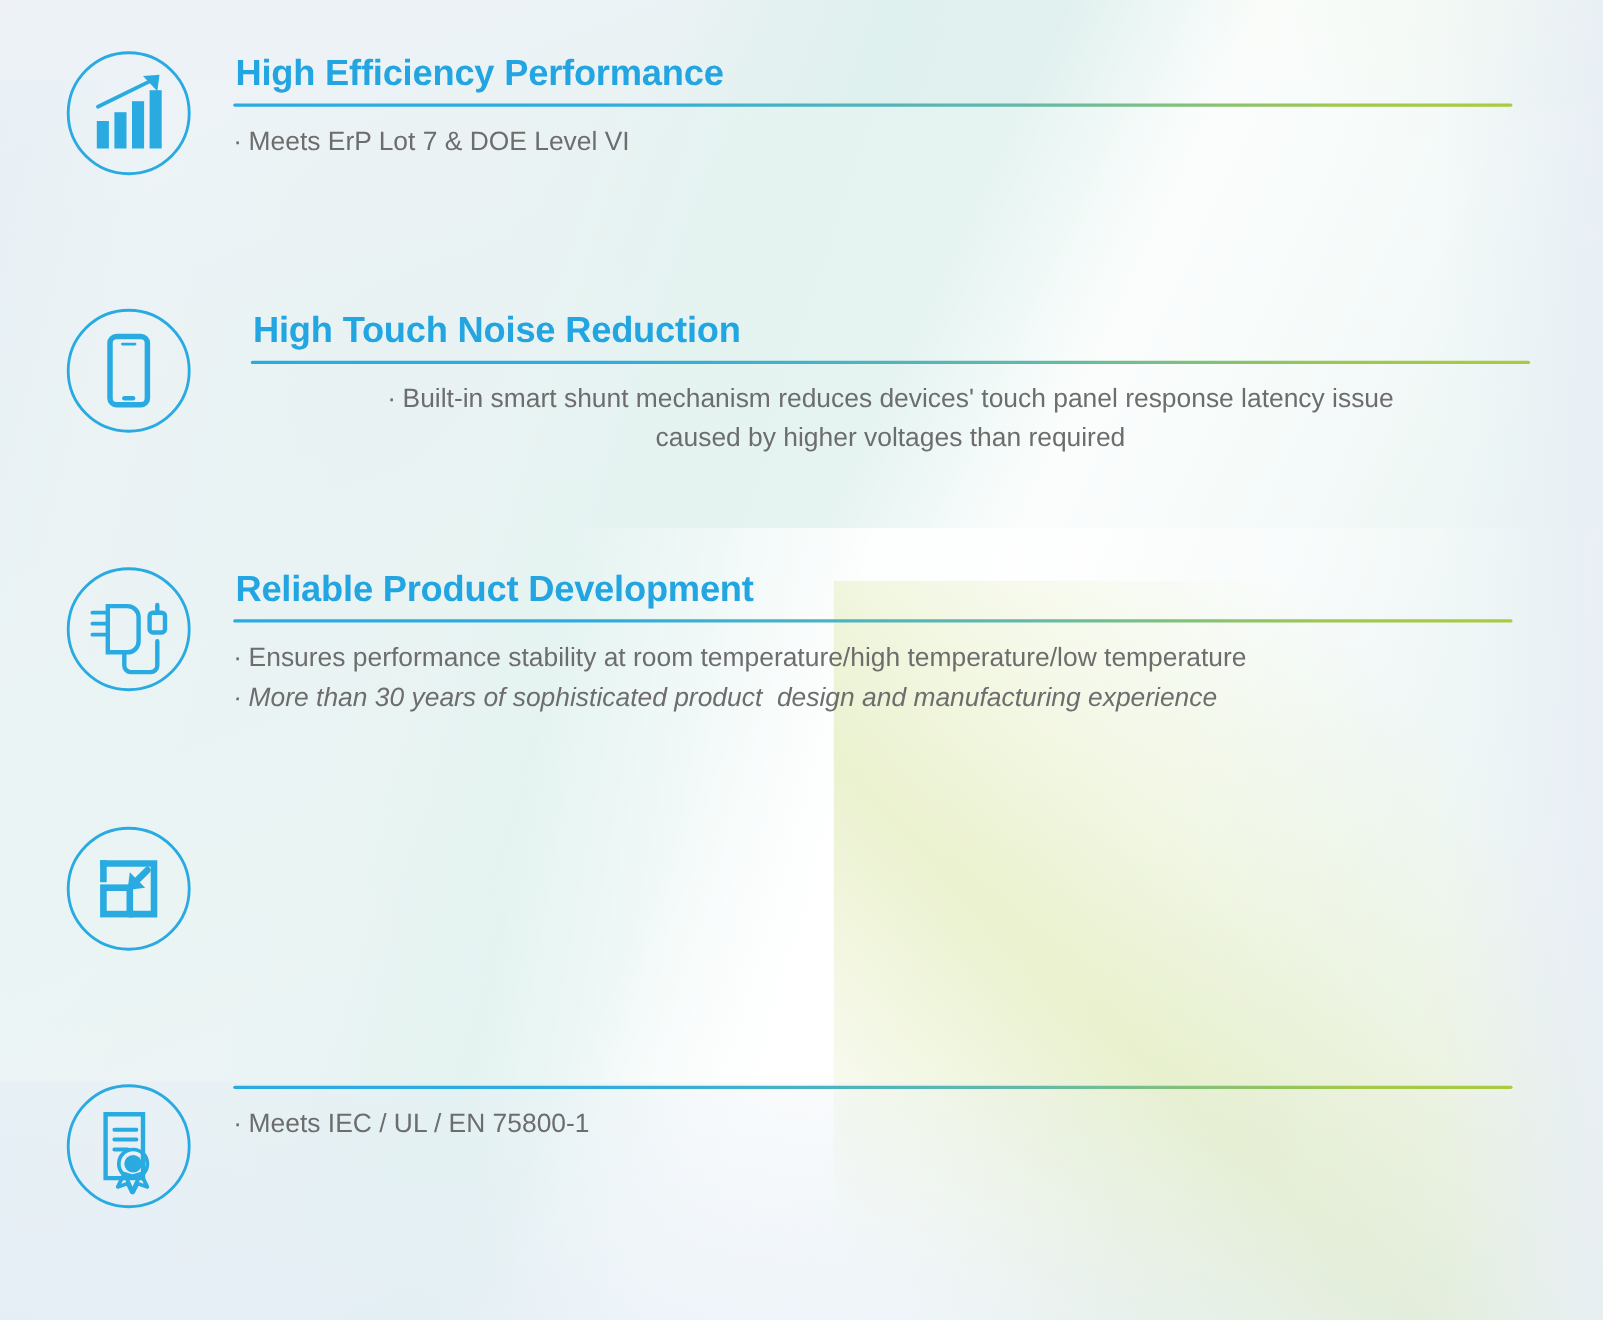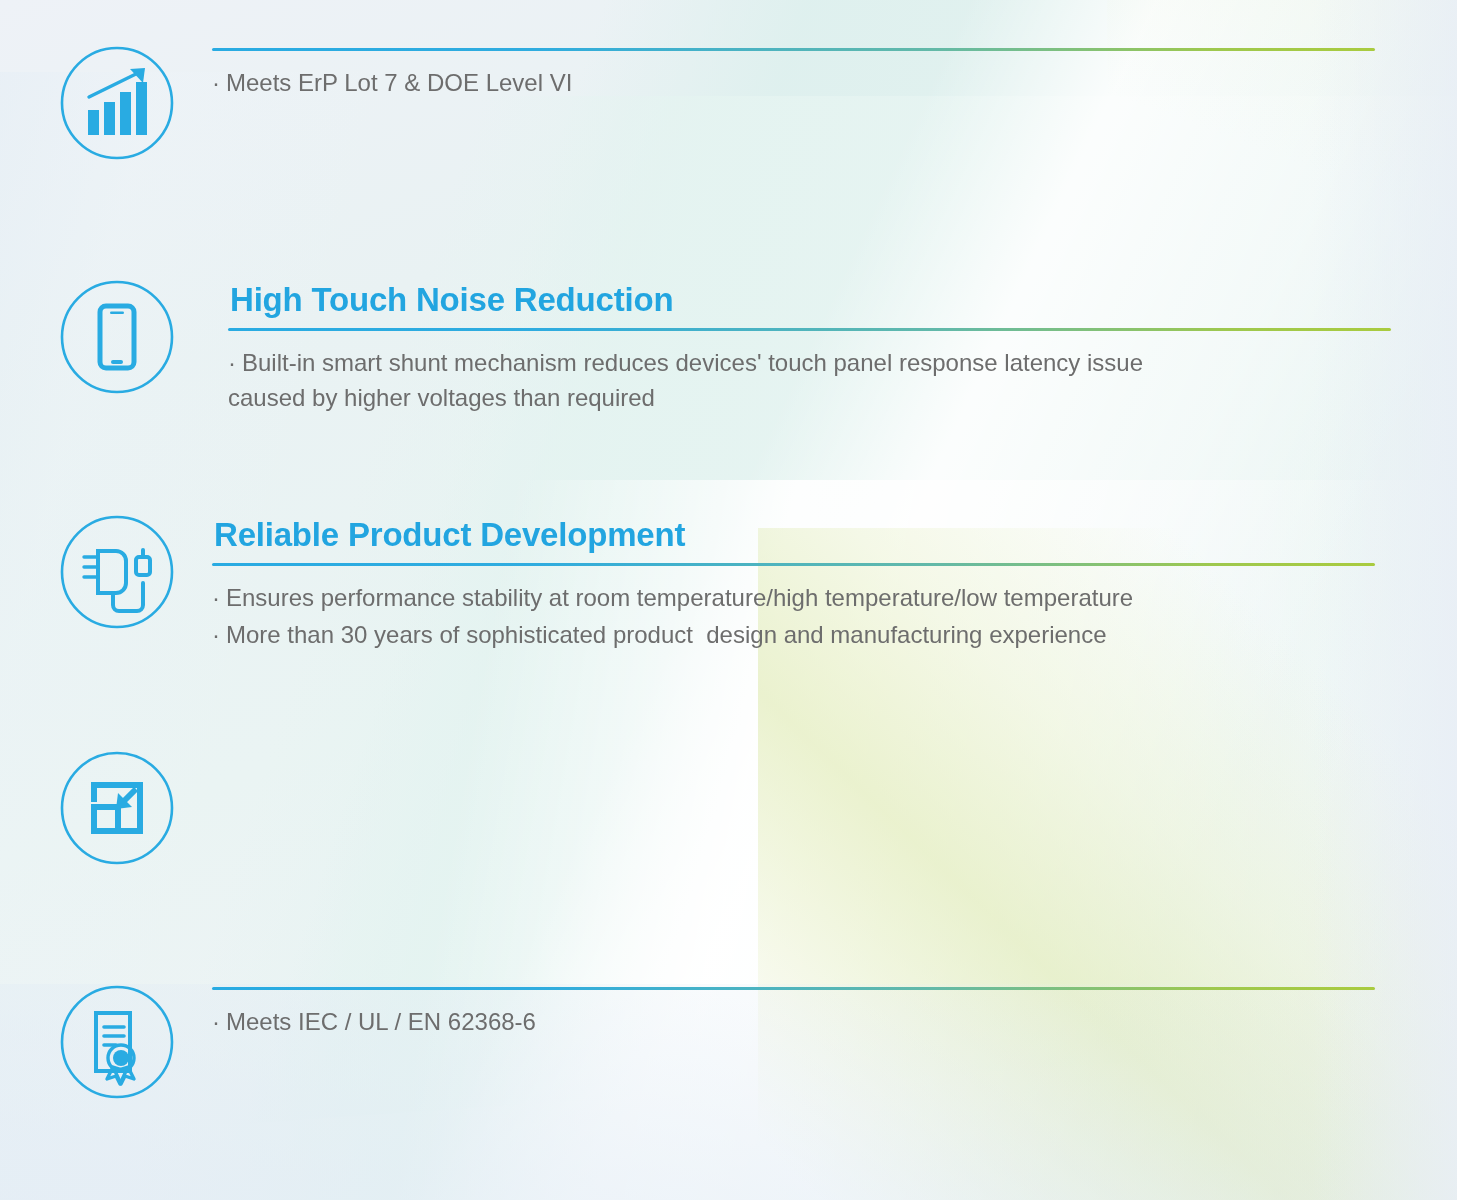--- a/index.html
+++ b/index.html
@@ -92,21 +92,21 @@
   }
   .fdesc{
     font-family:"Liberation Sans", sans-serif;
     font-size:24px;
     line-height:1.47;
     color:#6d6d6d;
     margin:0;
   }
   .fdesc .bullet{ margin-right:6px; }
   .fline{ white-space:pre-wrap; }
-  .fline + .fline{ margin-top:2px; }
+  .fline + .fline{ margin-top:2px;font-style:italic; }
 </style>
 </head>
 <body>
 
 <div id="bg">
   <div class="bg-base"></div>
   <div class="bg-band band-blueL"></div>
   <div class="bg-band band-teal"></div>
   <div class="bg-band band-teal2"></div>
   <div class="bg-band band-white"></div>
@@ -124,39 +124,40 @@
       <circle cx="59" cy="59" r="55" fill="none" stroke="#29abe2" stroke-width="2.6"></circle>
       <rect x="30" y="66" width="11" height="25" fill="#29abe2"></rect>
       <rect x="46" y="58" width="11" height="33" fill="#29abe2"></rect>
       <rect x="62" y="48" width="11" height="43" fill="#29abe2"></rect>
       <rect x="78" y="38" width="11" height="53" fill="#29abe2"></rect>
       <path d="M31 53 L84 27" stroke="#29abe2" stroke-width="3.4" fill="none" stroke-linecap="round"></path>
       <path d="M72 25 L87 24 L85 39 Z" fill="#29abe2"></path>
     </svg>
       </div>
       <div class="fcontent">
+        <div class="ftitle">High Efficiency Performance</div>
         <div class="fdivider" style="width: 1163px;"></div>
         <div class="fdesc" style="width: 1163px;">
           <div class="fline"><span class="bullet">·</span><span>Meets ErP Lot 7 &amp; DOE Level VI</span></div>
         </div>
       </div>
     </div>
     <div class="feature" style="top: 278px; gap: 16px;">
       <div class="icon-wrap">
     <svg width="118" height="118" viewBox="0 0 118 118">
       <circle cx="59" cy="59" r="55" fill="none" stroke="#29abe2" stroke-width="2.6"></circle>
       <rect x="42" y="28" width="34" height="62" rx="6" ry="6" fill="none" stroke="#29abe2" stroke-width="5"></rect>
       <rect x="52" y="33.5" width="14" height="2.6" rx="1.3" fill="#29abe2"></rect>
       <rect x="53" y="82" width="12" height="4" rx="2" fill="#29abe2"></rect>
     </svg>
       </div>
       <div class="fcontent">
         <div class="ftitle">High Touch Noise Reduction</div>
         <div class="fdivider" style="width: 1163px;"></div>
-        <div class="fdesc" style="width: 1163px;">
+        <div class="fdesc" style="width: 1163px; text-align: center;">
           <div class="fline"><span class="bullet">·</span><span>Built-in smart shunt mechanism reduces devices' touch panel response latency issue
 caused by higher voltages than required</span></div>
         </div>
       </div>
     </div>
     <div class="feature" style="top: 513px;">
       <div class="icon-wrap">
     <svg width="118" height="118" viewBox="0 0 118 118">
       <circle cx="59" cy="59" r="55" fill="none" stroke="#29abe2" stroke-width="2.6"></circle>
       <path d="M40 38 h18 a10 10 0 0 1 10 10 v22 a10 10 0 0 1 -10 10 h-18 z" fill="none" stroke="#29abe2" stroke-width="4"></path>
@@ -195,17 +196,17 @@
       <path d="M46 44 h20 M46 53 h20 M46 62 h12" stroke="#29abe2" stroke-width="3.6" stroke-linecap="round"></path>
       <path d="M55 84 l-6 12 l9 -3 l4 8 l6 -13 z" fill="none" stroke="#29abe2" stroke-width="3.4" stroke-linejoin="round"></path>
       <path d="M70 84 l6 12 l-9 -3 l-4 8 l-6 -13 z" fill="none" stroke="#29abe2" stroke-width="3.4" stroke-linejoin="round"></path>
       <circle cx="63" cy="75" r="13" fill="none" stroke="#29abe2" stroke-width="3.4"></circle>
       <circle cx="63" cy="75" r="8" fill="#29abe2"></circle>
     </svg>
       </div>
       <div class="fcontent">
         <div class="fdivider" style="width: 1163px;"></div>
         <div class="fdesc" style="width: 1163px;">
-          <div class="fline"><span class="bullet">·</span><span>Meets IEC / UL / EN 62368-6</span></div>
+          <div class="fline"><span class="bullet">·</span><span>Meets IEC / UL / EN 75800-1</span></div>
         </div>
       </div>
     </div>
   </div>
 
 </body></html>

